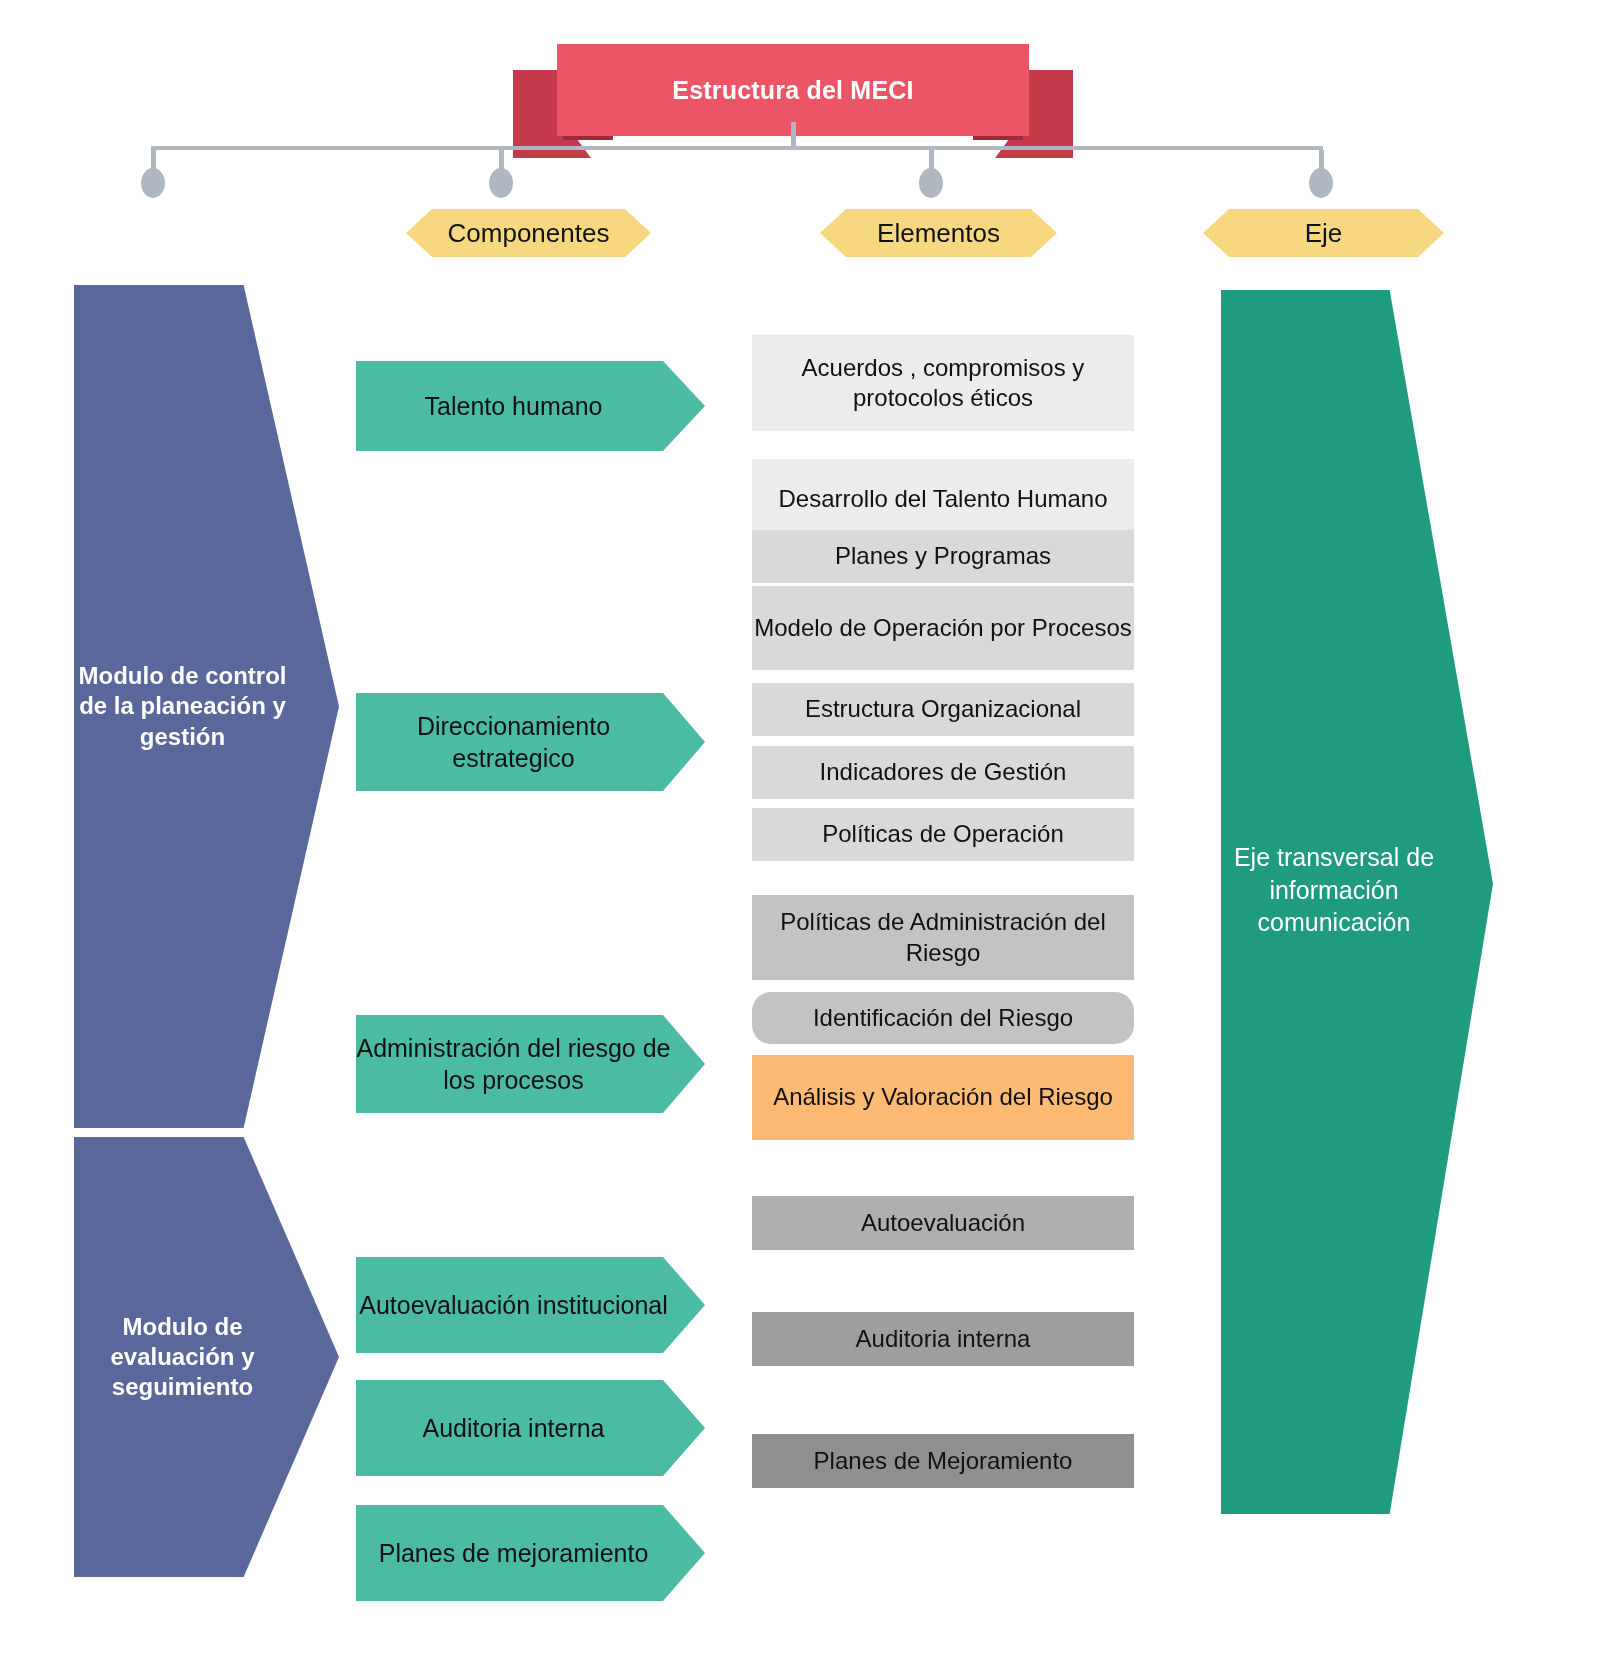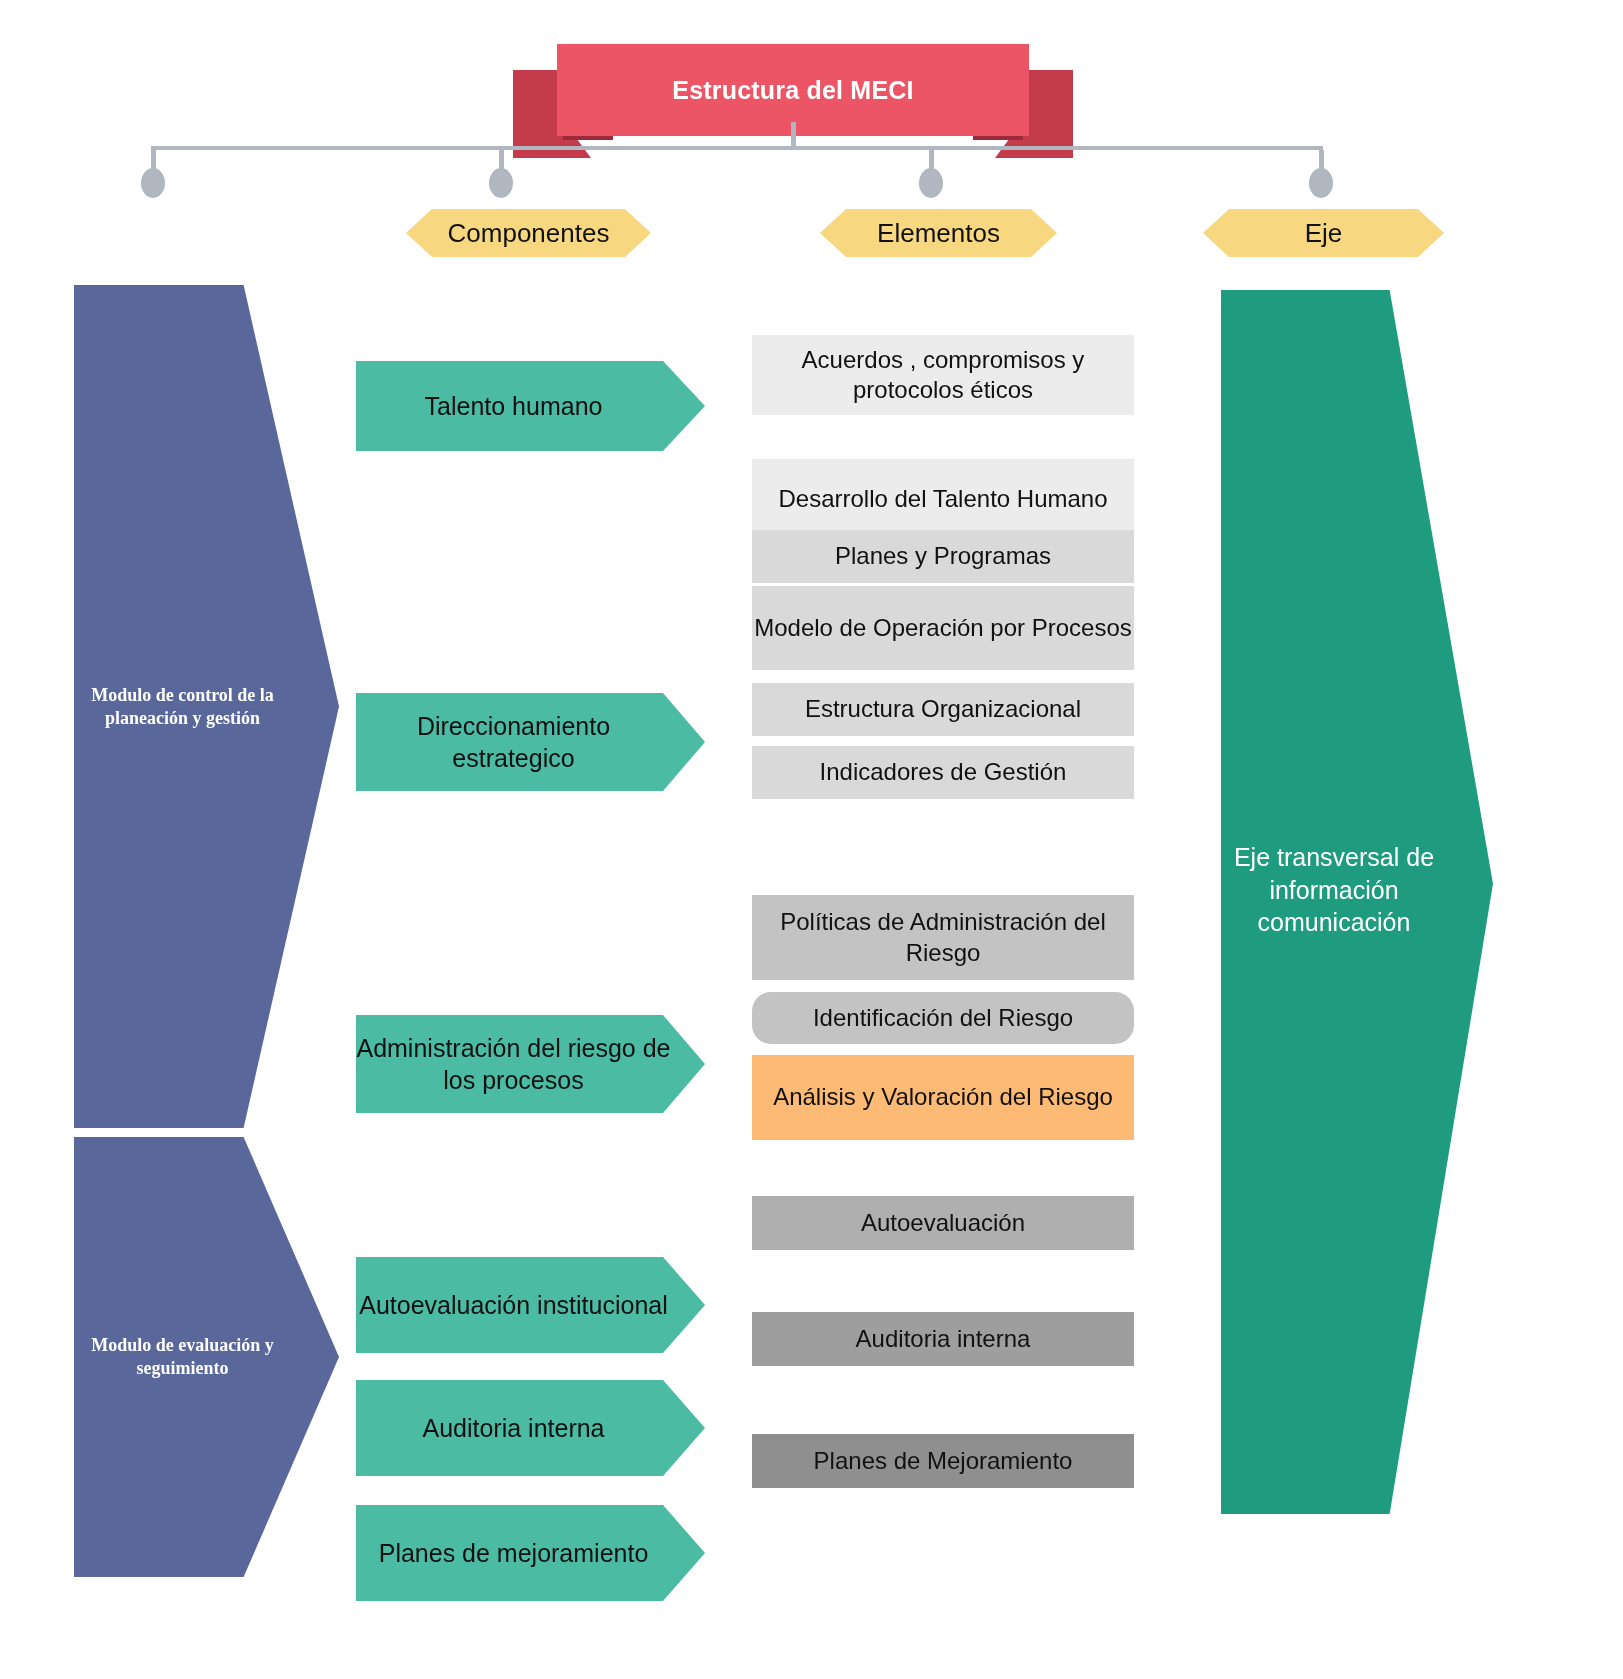--- a/index.html
+++ b/index.html
@@ -50,21 +50,21 @@
     position:absolute;height:48px;background:#f7d780;
     clip-path:polygon(26px 0,calc(100% - 26px) 0,100% 50%,calc(100% - 26px) 100%,26px 100%,0 50%);
     display:flex;align-items:center;justify-content:center;
     font-size:26px;color:#111;
   }
 
   
   .module{
     position:absolute;background:#59679b;
     display:flex;align-items:center;justify-content:center;
-    color:#ffffff;font-weight:bold;font-size:18px;line-height:1.26;text-align:center;font-family:Liberation Serif, serif;
+    color:#ffffff;font-weight:bold;font-size:24px;line-height:1.26;text-align:center;
   }
   .module .mtext{padding-right:48px;}
 
   
   .component{
     position:absolute;background:#4cbba3;
     clip-path:polygon(0 0,calc(100% - 42px) 0,100% 50%,calc(100% - 42px) 100%,0 100%);
     display:flex;align-items:center;justify-content:center;
     font-size:25px;color:#111;line-height:1.3;text-align:center;
   }
@@ -160,39 +160,42 @@
   </div>
 
   <div class="component" style="left:356px;top:1380px;width:349px;height:96px;">
     <span class="ctext">Auditoria interna</span>
   </div>
 
   <div class="component" style="left:356px;top:1505px;width:349px;height:96px;">
     <span class="ctext">Planes de mejoramiento</span>
   </div>
 
-  <div class="element" style="top:335px;height:80px;background:#ececec;">
+  <div class="element" style="top:335px;height:96px;background:#ececec;">
     <span>Acuerdos , compromisos y protocolos éticos</span>
   </div>
   <div class="element" style="top:418px;height:80px;background:#ececec;margin-top:41px;">
     <span>Desarrollo del Talento Humano</span>
   </div>
 
   <div class="element" style="top:530px;height:53px;background:#d9d9d9;">
     <span>Planes y Programas</span>
   </div>
   <div class="element" style="top:586px;height:84px;background:#d9d9d9;">
     <span>Modelo de Operación por Procesos</span>
   </div>
   <div class="element" style="top:683px;height:53px;background:#d9d9d9;">
     <span>Estructura Organizacional</span>
   </div>
   <div class="element" style="top:746px;height:53px;background:#d9d9d9;">
     <span>Indicadores de Gestión</span>
   </div>
+  <div class="element" style="top:808px;height:53px;background:#d9d9d9;">
+    <span>Políticas de Operación</span>
+  </div>
 
   <div class="element" style="top:895px;height:85px;background:#c3c3c3;">
     <span>Políticas de Administración del Riesgo</span>
   </div>
   <div class="element" style="top:992px;height:52px;background:#c3c3c3;border-radius:19px;">
     <span>Identificación del Riesgo</span>
   </div>
   <div class="element" style="top:1055px;height:85px;background:#fdba74;">
     <span>Análisis y Valoración del Riesgo</span>
   </div>

